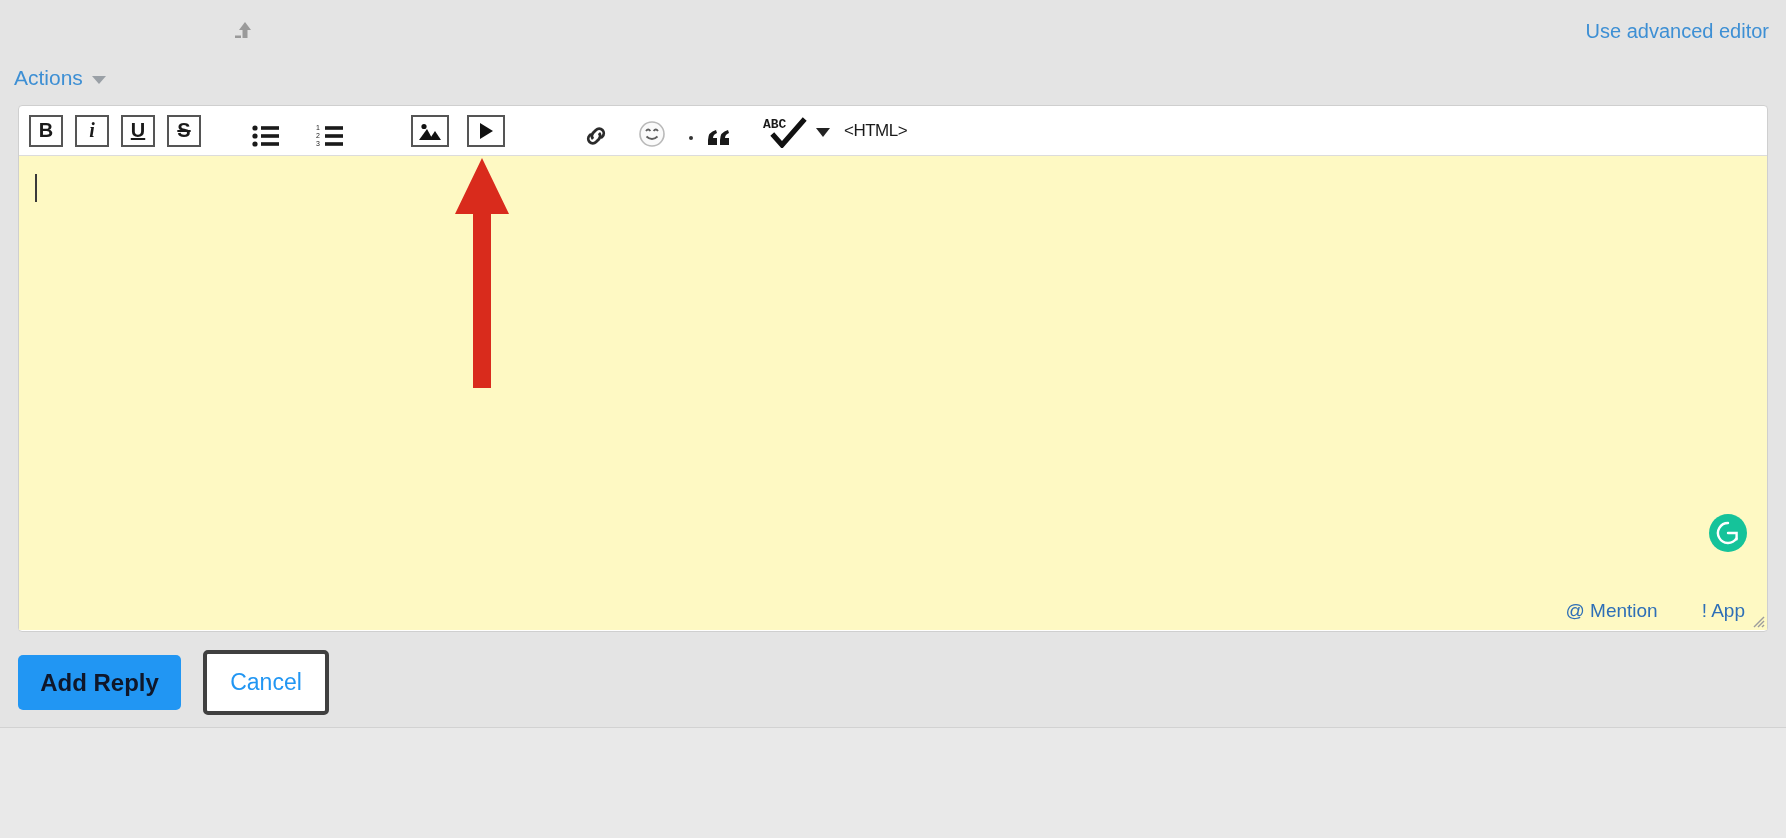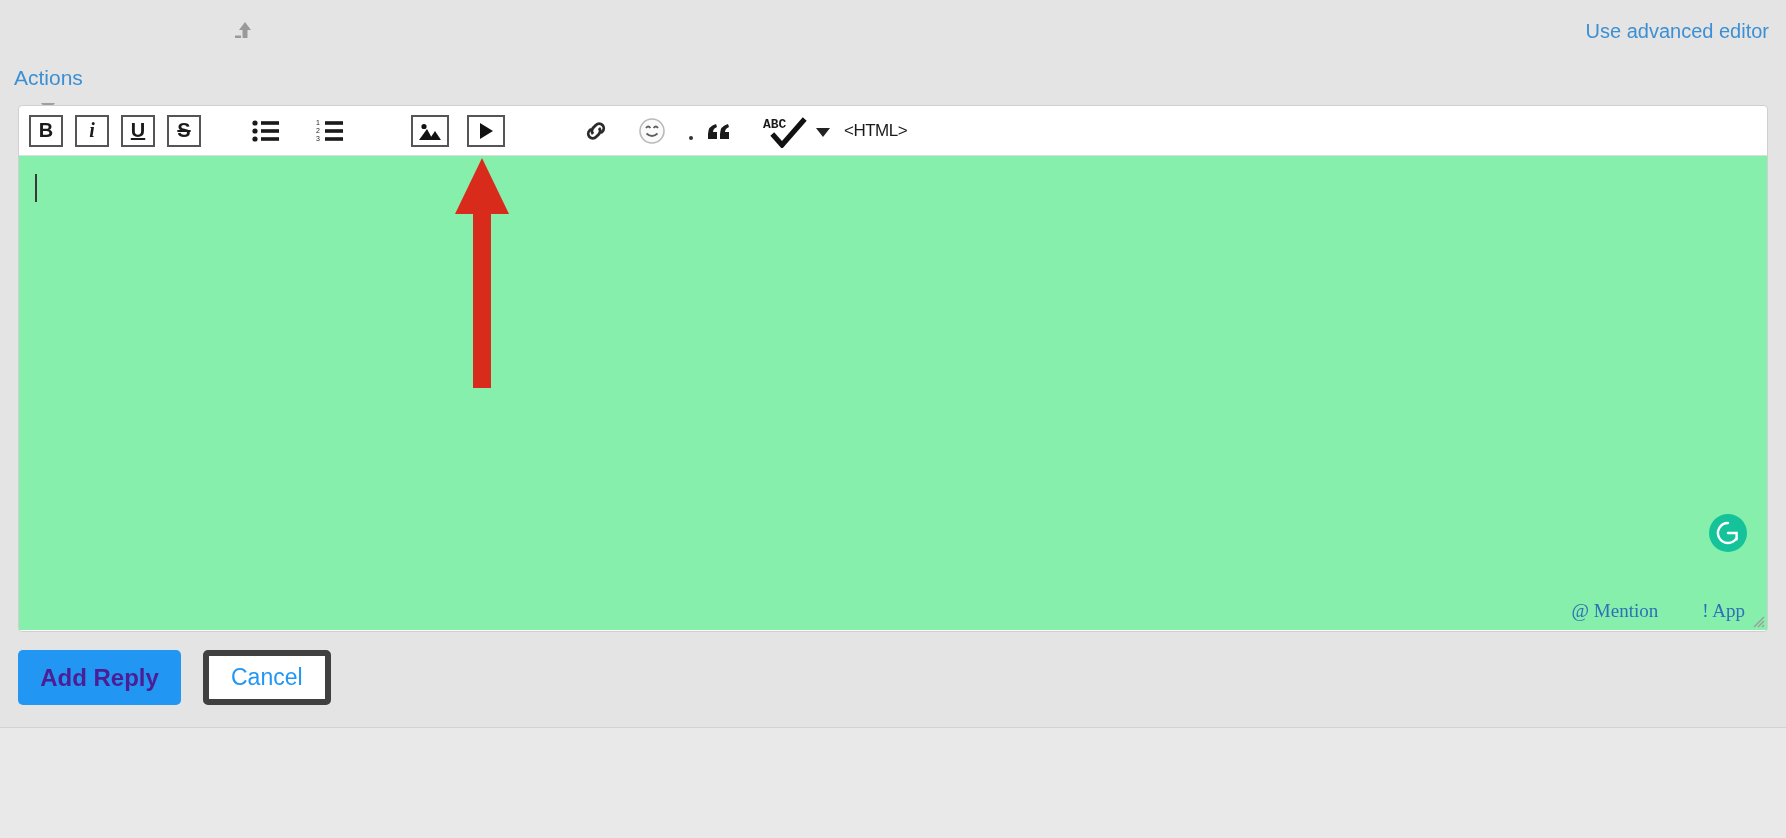--- a/index.html
+++ b/index.html
@@ -46,21 +46,20 @@
   }
 
   
   .actions-row {
     position: absolute;
     left: 14px; top: 66px;
     display: flex;
     align-items: center;
     gap: 9px;
     cursor: pointer;
-    flex-direction: column;
   }
   .actions-label {
     font-size: 21px;
     color: #3d8fd4;
   }
   .actions-caret {
     width: 0; height: 0;
     border-left: 7px solid transparent;
     border-right: 7px solid transparent;
     border-top: 8px solid #9aa0a6;
@@ -93,21 +92,21 @@
     background: #fff;
     font-size: 20px;
     color: #1a1a1a;
     font-weight: 700;
   }
   .tb-btn.italic { font-style: italic; font-family: "Liberation Serif", serif; }
   .tb-btn.underline span { text-decoration: underline; }
   .tb-btn.strike span { text-decoration: line-through; }
   .tb-plain {
     height: 34px; min-width: 34px;
-    display: flex; align-items: center; justify-content: center;
+    display: flex; align-items: flex-end; justify-content: center;
     cursor: pointer;
     margin-right: 10px;
   }
   .spacer-sm { width: 20px; }
   .spacer-md { width: 36px; }
   .spacer-lg { width: 54px; }
 
   
   .list-icon { width: 28px; height: 24px; }
   
@@ -136,23 +135,22 @@
     border-right: 7px solid transparent;
     border-top: 9px solid #222;
     margin: 3px 14px 0 8px;
     cursor: pointer;
   }
 
   
   .editor-body {
     position: relative;
     height: 474px;
-    background: #86efac;
+    background: #fef9c3;
     padding: 14px 23px;
-    font-family: Liberation Serif, serif;
   }
   .caret {
     position: absolute;
     left: 16px; top: 18px;
     width: 2px; height: 28px;
     background: #3a3a3a;
   }
   .grammarly {
     position: absolute;
     right: 20px; bottom: 78px;
@@ -181,39 +179,39 @@
   }
 
   
   .btn-row {
     position: absolute;
     left: 18px; top: 650px;
     display: flex; align-items: center; gap: 22px;
   }
   .btn-primary {
     background: #2196f3;
-    color: #4c1d95;
+    color: #0f172a;
     border: none;
     border-radius: 5px;
     font-size: 24px;
     font-weight: 700;
     padding: 0 22px;
     height: 55px;
     min-width: 163px;
     cursor: pointer;
     font-family: "Liberation Sans", sans-serif;
   }
   .btn-secondary {
     background: #fff;
     color: #2196f3;
-    border: 6px solid #404040;
+    border: 4px solid #404040;
     border-radius: 5px;
     font-size: 23px;
     padding: 0 22px;
-    height: 55px;
+    height: 65px;
     min-width: 126px;
     cursor: pointer;
     font-family: "Liberation Sans", sans-serif;
   }
 
   .bottom-rule {
     position: absolute;
     left: 0; top: 727px;
     width: 1786px; height: 1px;
     background: #d2d2d2;

